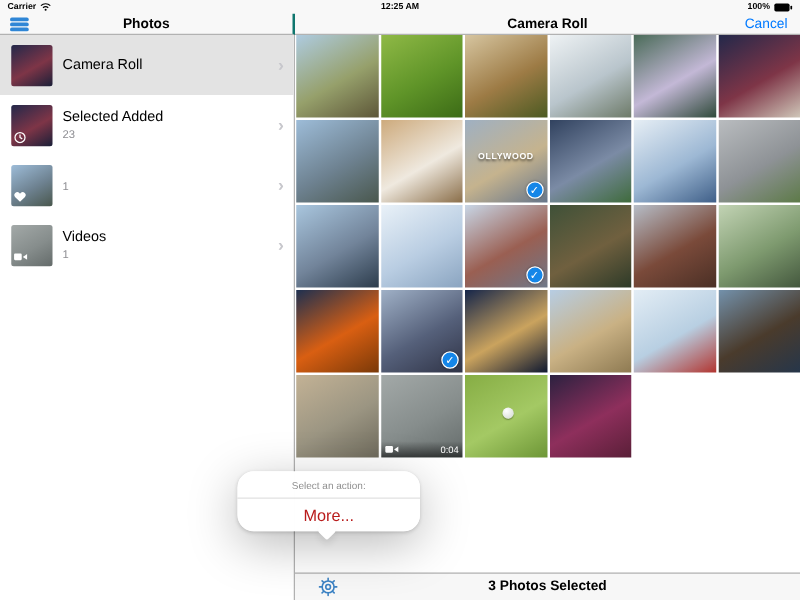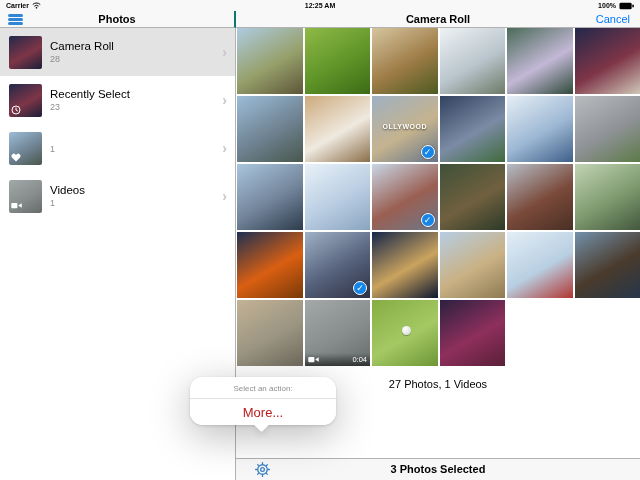--- a/index.html
+++ b/index.html
@@ -123,33 +123,32 @@
   </div>
 
   <div class="body-row">
     <div class="sidebar">
         <div class="album-row selected">
     <div class="album-thumb" style="background: linear-gradient(150deg, rgb(35, 40, 74) 0%, rgb(126, 53, 71) 55%, rgb(26, 31, 56) 100%);">
       
     </div>
     <div class="album-meta">
       <div class="album-name">Camera Roll</div>
-      <div class="album-count">28</div>
     </div>
     <span class="chevron">›</span>
   </div>
         <div class="album-row">
     <div class="album-thumb" style="background: linear-gradient(150deg, rgb(35, 40, 74) 0%, rgb(126, 53, 71) 55%, rgb(26, 31, 56) 100%);">
       <span class="album-badge"><svg width="10" height="10" viewBox="0 0 10 10">
                 <circle cx="5" cy="5" r="4" fill="none" stroke="#fff" stroke-width="1"></circle>
                 <path d="M5 2.6V5l1.8 1.1" fill="none" stroke="#fff" stroke-width="1"></path>
               </svg></span>
     </div>
     <div class="album-meta">
-      <div class="album-name">Recently Select</div>
+      <div class="album-name">Selected Added</div>
       <div class="album-count">23</div>
     </div>
     <span class="chevron">›</span>
   </div>
         <div class="album-row">
     <div class="album-thumb" style="background: linear-gradient(150deg, rgb(157, 188, 216) 0%, rgb(110, 130, 145) 55%, rgb(73, 87, 77) 100%);">
       <span class="album-badge"><svg width="10" height="9" viewBox="0 0 10 9">
                 <path d="M5 8.4 1.2 4.7a2.3 2.3 0 0 1 3.3-3.3L5 1.9l.5-.5a2.3 2.3 0 0 1 3.3 3.3z" fill="#fff"></path>
               </svg></span>
     </div>
@@ -335,21 +334,20 @@
     <div class="white-dot"></div>
 
   </div>
           <div class="cell" style="background: linear-gradient(150deg, rgb(44, 33, 64) 0%, rgb(142, 47, 92) 55%, rgb(90, 31, 56) 100%);">
     
     
     
     
   </div>
         </div>
-      <div class="summary">27 Photos, 1 Videos</div>
       <div class="toolbar">
         <div class="gear">
           <svg width="17" height="17" viewBox="0 0 20 20">
             <g stroke="#3b82c4" fill="none" stroke-width="1.5" stroke-linecap="round">
               <circle cx="10" cy="10" r="5.6"></circle>
                 <circle cx="10" cy="10" r="2.2"></circle>
               <path d="M10 1.9v2M10 16.1v2M1.9 10h2M16.1 10h2M4.3 4.3l1.4 1.4M14.3 14.3l1.4 1.4M15.7 4.3l-1.4 1.4M5.7 14.3l-1.4 1.4"></path>
             </g>
           </svg>
         </div>

